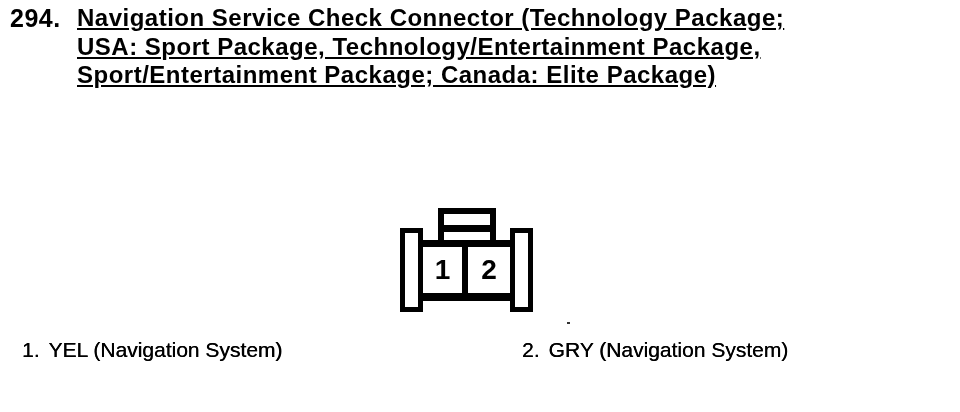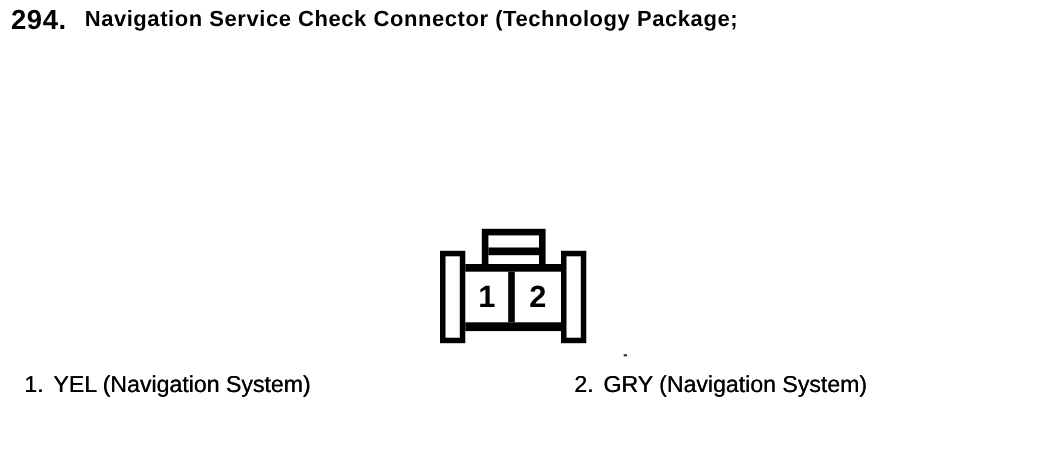--- a/index.html
+++ b/index.html
@@ -11,22 +11,23 @@
     font-family:"Liberation Sans","DejaVu Sans",sans-serif;
     overflow:hidden;
   }
   
   .item-number{
     position:absolute;left:10px;top:4px;
     font-size:25px;font-weight:bold;line-height:28.6px;letter-spacing:0.5px;
   }
   .title-block{
     position:absolute;left:77px;top:4px;
-    font-size:20px;font-weight:bold;line-height:28.6px;letter-spacing:0.5px;
+    font-size:24px;font-weight:bold;line-height:28.6px;letter-spacing:0.5px;
     white-space:nowrap;
+    text-decoration:underline;
   }
   
   .details-block{
     position:absolute;left:78px;top:97px;
     font-size:20px;line-height:28.6px;
     text-shadow:0.3px 0 0 #000;
     white-space:nowrap;
   }
   
   .diagram{position:absolute;left:0;top:0;width:0;height:0;}
@@ -72,20 +73,22 @@
 </style>
 </head>
 <body>
 
 <div class="page">
 
   <div class="item-number">294.</div>
 
   <div class="title-block">
     <div>Navigation Service Check Connector (Technology Package;</div>
+    <div>USA: Sport Package, Technology/Entertainment Package,</div>
+    <div>Sport/Entertainment Package; Canada: Elite Package)</div>
   </div>
 
 
   <div class="diagram">
     <div class="latch">
       <div class="latch-bar"></div>
     </div>
     <div class="conn-body"></div>
     <div class="flange left"></div>
     <div class="flange right"></div>

